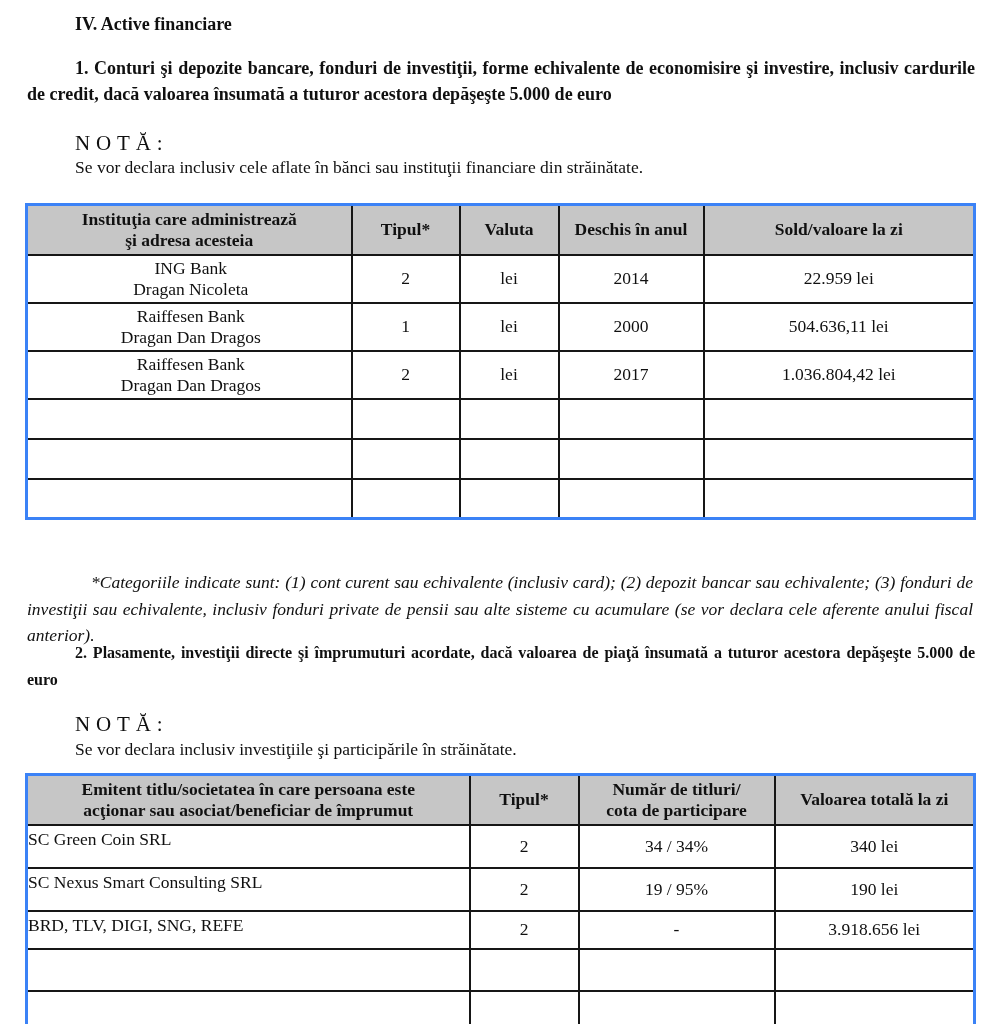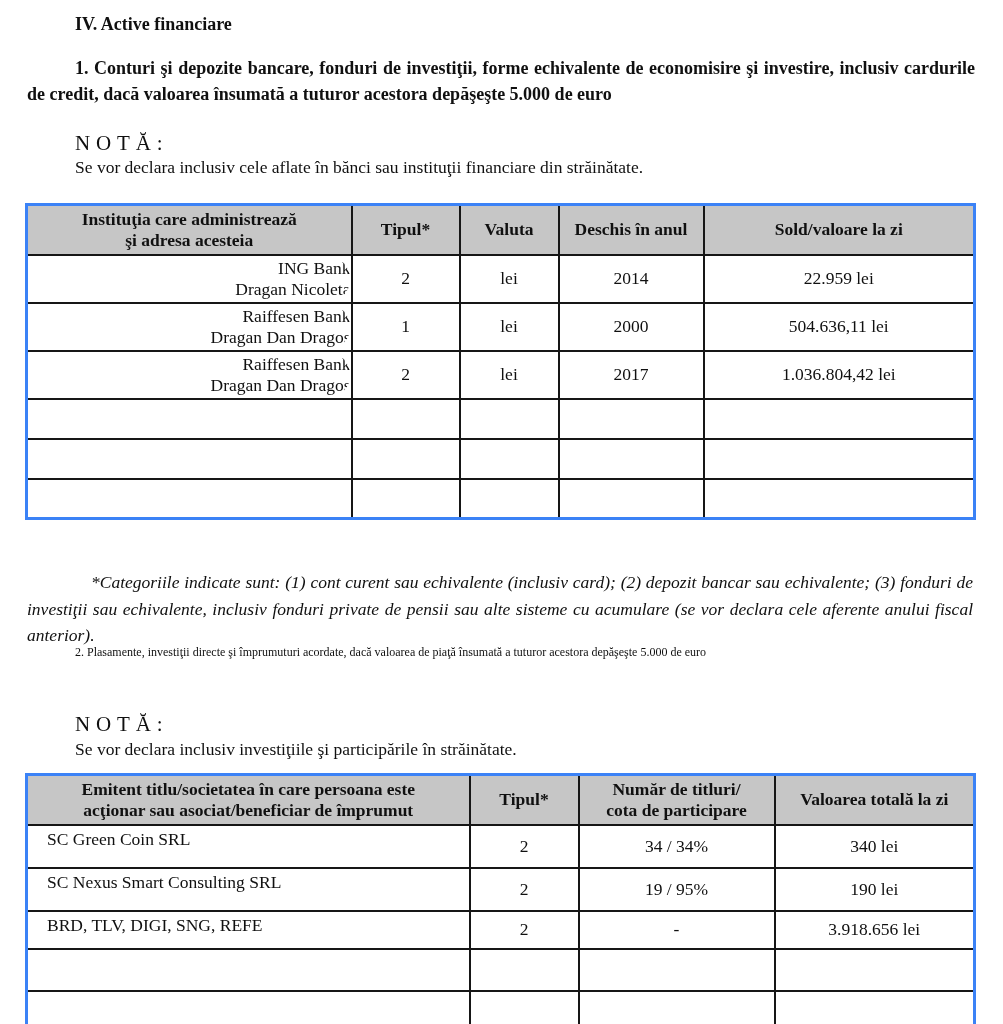--- a/index.html
+++ b/index.html
@@ -53,28 +53,28 @@
     line-height: 21px;
     text-align: center;
     vertical-align: middle;
   }
   td {
     font-size: 17.5px;
     text-align: center;
     vertical-align: middle;
   }
   td.cell-left {
-    text-align: right;
+    text-align: center;
     padding-left: 3px;
     line-height: 21px;
     border-radius: 23px;
   }
   td.cell-left-top {
     text-align: left;
-    padding-left: 19px;
+    padding-left: 0;
     vertical-align: top;
     padding-top: 3px;
   }
   .ln { display: block; }
 
   .t1 { left: 25px; top: 203px; width: 948px; }
   .t2 { left: 25px; top: 773px; width: 948px; }
 
   .hrow1 { height: 50px; }
   .r48 { height: 48px; }
@@ -88,21 +88,21 @@
   .footnote {
     left: 27px; right: 30px; top: 569px;
     font-size: 17.5px;
     font-style: italic;
     line-height: 26.5px;
     text-align: justify;
     text-indent: 64px;
   }
   .heading2 {
     left: 27px; right: 28px; top: 639px;
-    font-size: 12px; font-weight: normal;
+    font-size: 16px; font-weight: bold;
     line-height: 27px;
     text-align: justify;
     text-indent: 48px;
   }
   .nl2 { left: 75px; top: 712px; }
   .nt2 { left: 75px; top: 739px; }
 </style>
 </head>
 <body>
 

